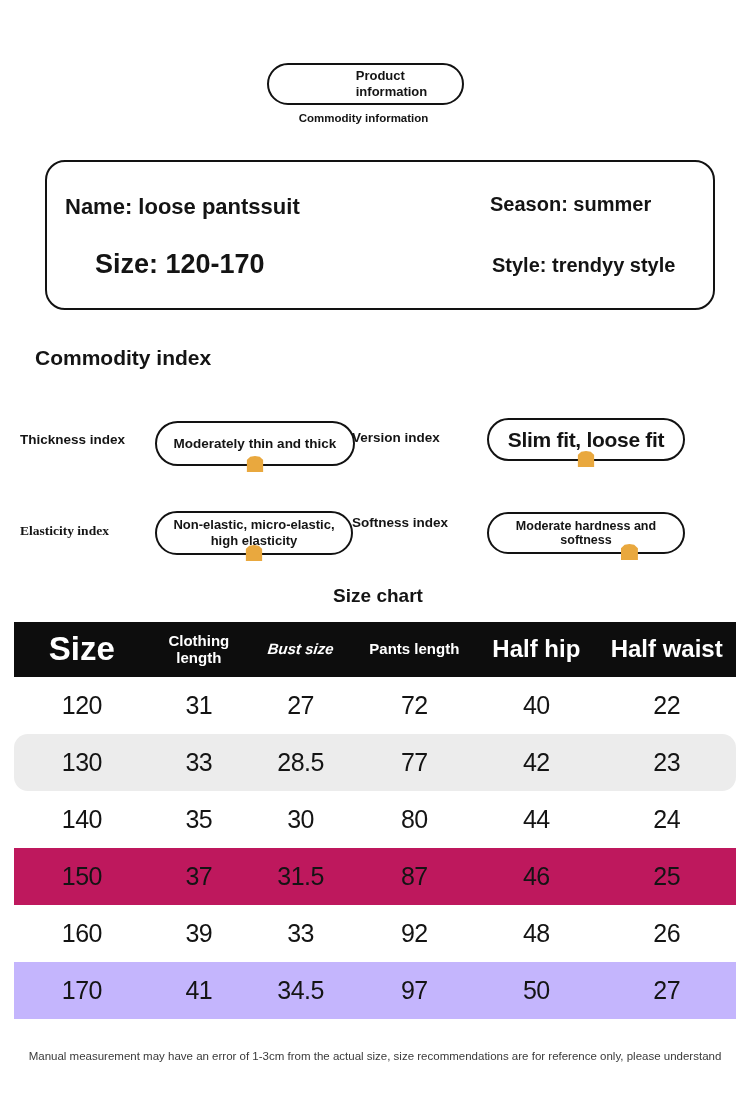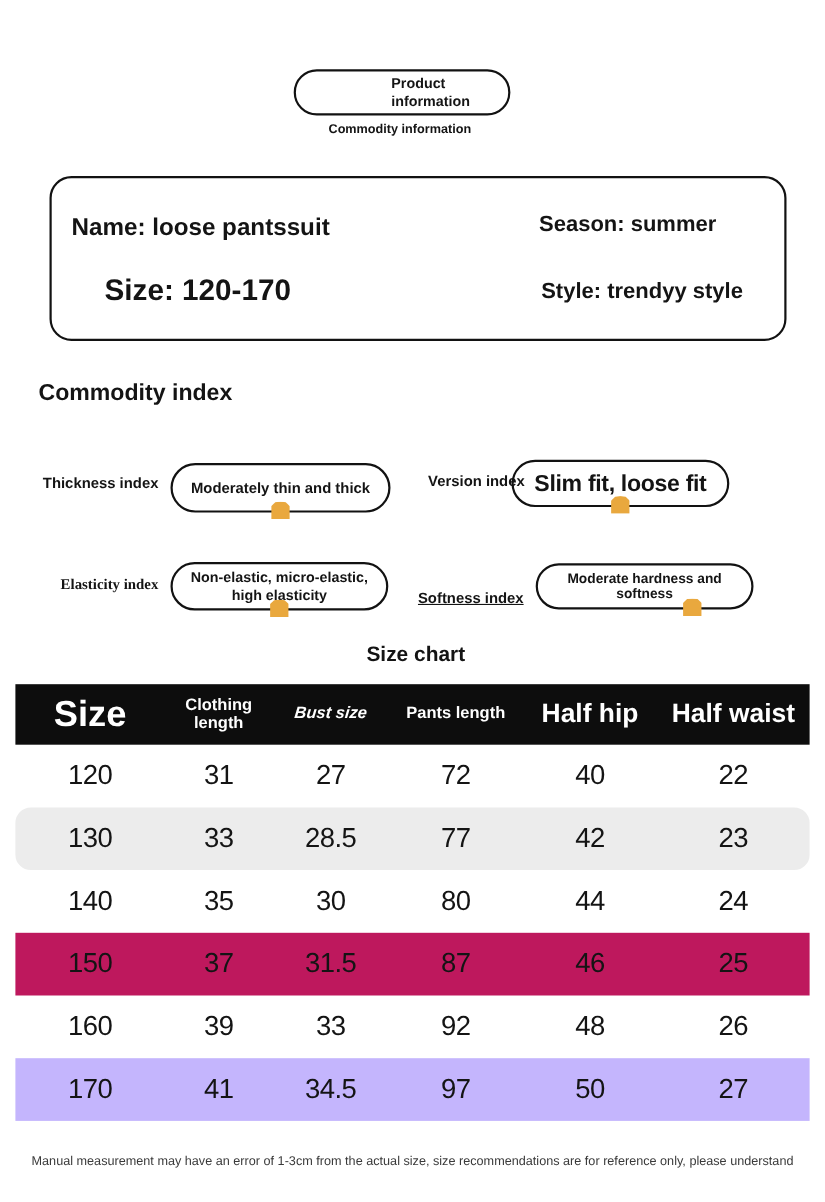--- a/index.html
+++ b/index.html
@@ -31,33 +31,33 @@
     border:2.5px solid #121212; border-radius:20px;
   }
   .info-name   { left:65px;  top:194px; font-size:22px; font-weight:700; }
   .info-season { left:490px; top:193px; font-size:20px; font-weight:700; }
   .info-size   { left:95px;  top:249px; font-size:27px; font-weight:700; }
   .info-style  { left:492px; top:254px; font-size:20px; font-weight:700; }
 
   
   .commodity-title { left:35px; top:346px; font-size:21px; font-weight:700; }
   .idx-label {
-    font-size:13.5px; font-weight:700; text-align:right;
+    font-size:13.5px; font-weight:700; 
   }
   .lbl-thickness  { left:20px;  top:432px; width:124px; }
   .lbl-version    { left:352px; top:430px; width:125px; }
   .lbl-elasticity { left:20px;  top:523px; width:124px;font-family:Liberation Serif, serif; }
-  .lbl-softness   { left:352px; top:536px; width:124px;text-decoration:underline; }
+  .lbl-softness   { left:352px; top:515px; width:124px; }
   .idx-pill {
     border:2.5px solid #121212; border-radius:999px;
     display:flex; align-items:center; justify-content:center;
     text-align:center; font-weight:700;
   }
   .pill-thickness  { left:155px; top:421px; width:200px; height:45px; font-size:13.5px; }
-  .pill-version    { left:465px; top:418px; width:198px; height:43px; font-size:21px; letter-spacing:-0.3px; }
+  .pill-version    { left:487px; top:418px; width:198px; height:43px; font-size:21px; letter-spacing:-0.3px; }
   .pill-elasticity { left:155px; top:511px; width:198px; height:44px; font-size:13px; line-height:1.2; padding:0 10px; }
   .pill-softness   { left:487px; top:512px; width:198px; height:42px; font-size:12.5px; }
   .marker {
     position:absolute; bottom:-8px; width:17px; height:16px;
     clip-path:polygon(50% 0, 78% 4%, 100% 26%, 100% 100%, 0 100%, 0 26%, 22% 4%);
   }
   .marker-center { left:50%; transform:translateX(-50%); }
   .marker-right  { left:68%; }
 
   

